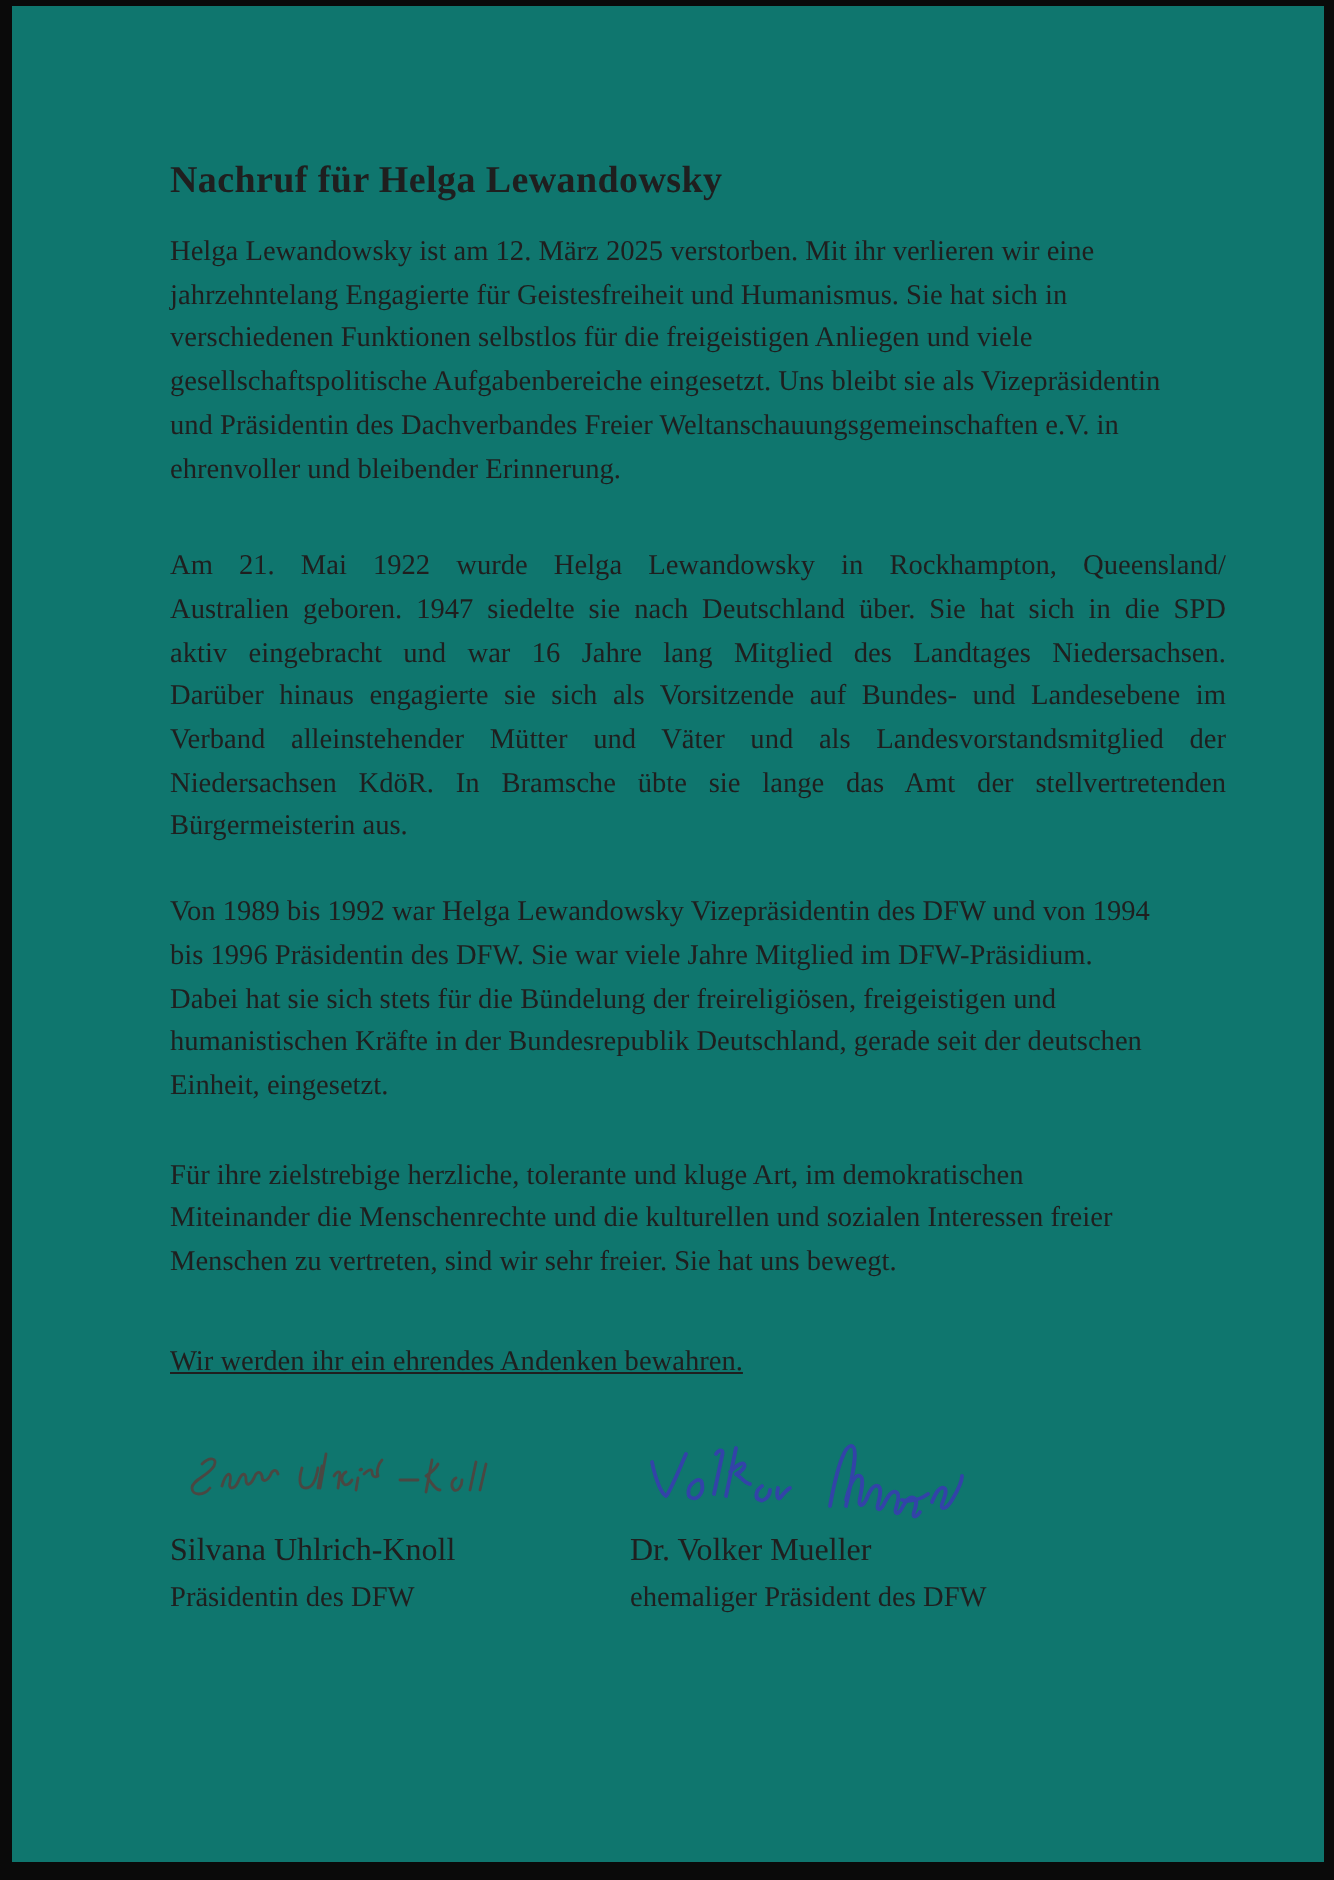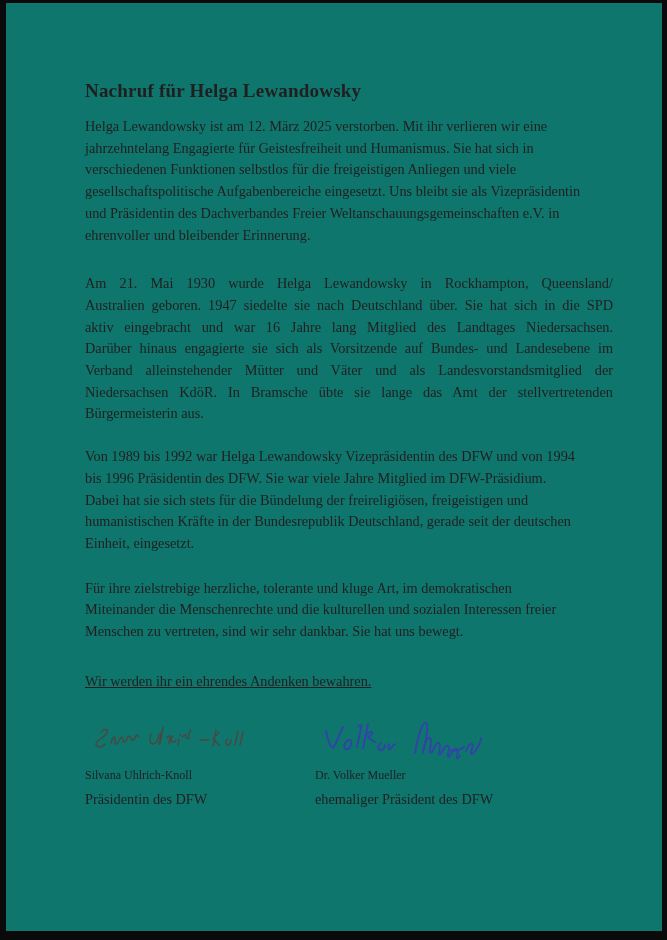--- a/index.html
+++ b/index.html
@@ -53,21 +53,21 @@
     display: flex;
     width: 528px;
   }
   .sig-col { width: 230px; }
   .sig-col.right { flex: 1; }
   .sig-area { height: 53px; position: relative; }
   .sig-svg { position: absolute; left: 0; top: 0; }
   .sig1 { top: 12px; left: 2px; }
   .sig2 { top: 2px; left: 5px; }
   .sig-name {
-    font-size: 12px;
+    font-size: 16px;
     line-height: 21px;
     margin-top: 1px;
     color: #1f1f1f;
   }
   .sig-role {
     font-size: 14.3px;
     line-height: 21px;
     margin-top: 3px;
     color: #1f1f1f;
   }
@@ -83,39 +83,39 @@
     <div class="paragraphs">
       <div class="para p1">
           <div class="line">Helga Lewandowsky ist am 12. März 2025 verstorben. Mit ihr verlieren wir eine</div>
           <div class="line">jahrzehntelang Engagierte für Geistesfreiheit und Humanismus. Sie hat sich in</div>
           <div class="line">verschiedenen Funktionen selbstlos für die freigeistigen Anliegen und viele</div>
           <div class="line">gesellschaftspolitische Aufgabenbereiche eingesetzt. Uns bleibt sie als Vizepräsidentin</div>
           <div class="line">und Präsidentin des Dachverbandes Freier Weltanschauungsgemeinschaften e.V. in</div>
           <div class="line">ehrenvoller und bleibender Erinnerung.</div>
         </div>
       <div class="para justify p2">
-          <div class="line">Am 21. Mai 1930 wurde Helga Lewandowsky in Rockhampton, Queensland/</div>
+          <div class="line">Am 21. Mai 1922 wurde Helga Lewandowsky in Rockhampton, Queensland/</div>
           <div class="line">Australien geboren. 1947 siedelte sie nach Deutschland über. Sie hat sich in die SPD</div>
           <div class="line">aktiv eingebracht und war 16 Jahre lang Mitglied des Landtages Niedersachsen.</div>
           <div class="line">Darüber hinaus engagierte sie sich als Vorsitzende auf Bundes- und Landesebene im</div>
           <div class="line">Verband alleinstehender Mütter und Väter und als Landesvorstandsmitglied der</div>
           <div class="line">Niedersachsen KdöR. In Bramsche übte sie lange das Amt der stellvertretenden</div>
           <div class="line">Bürgermeisterin aus.</div>
         </div>
       <div class="para p3">
           <div class="line">Von 1989 bis 1992 war Helga Lewandowsky Vizepräsidentin des DFW und von 1994</div>
           <div class="line">bis 1996 Präsidentin des DFW. Sie war viele Jahre Mitglied im DFW-Präsidium.</div>
           <div class="line">Dabei hat sie sich stets für die Bündelung der freireligiösen, freigeistigen und</div>
           <div class="line">humanistischen Kräfte in der Bundesrepublik Deutschland, gerade seit der deutschen</div>
           <div class="line">Einheit, eingesetzt.</div>
         </div>
       <div class="para p4">
           <div class="line">Für ihre zielstrebige herzliche, tolerante und kluge Art, im demokratischen</div>
           <div class="line">Miteinander die Menschenrechte und die kulturellen und sozialen Interessen freier</div>
-          <div class="line">Menschen zu vertreten, sind wir sehr dankbar. Sie hat uns bewegt.</div>
+          <div class="line">Menschen zu vertreten, sind wir sehr freier. Sie hat uns bewegt.</div>
         </div>
       <div class="para p5">
           <div class="line">Wir werden ihr ein ehrendes Andenken bewahren.</div>
         </div>
     </div>
 
     <div class="signatures">
 
       <div class="sig-col left">
         <div class="sig-area">

